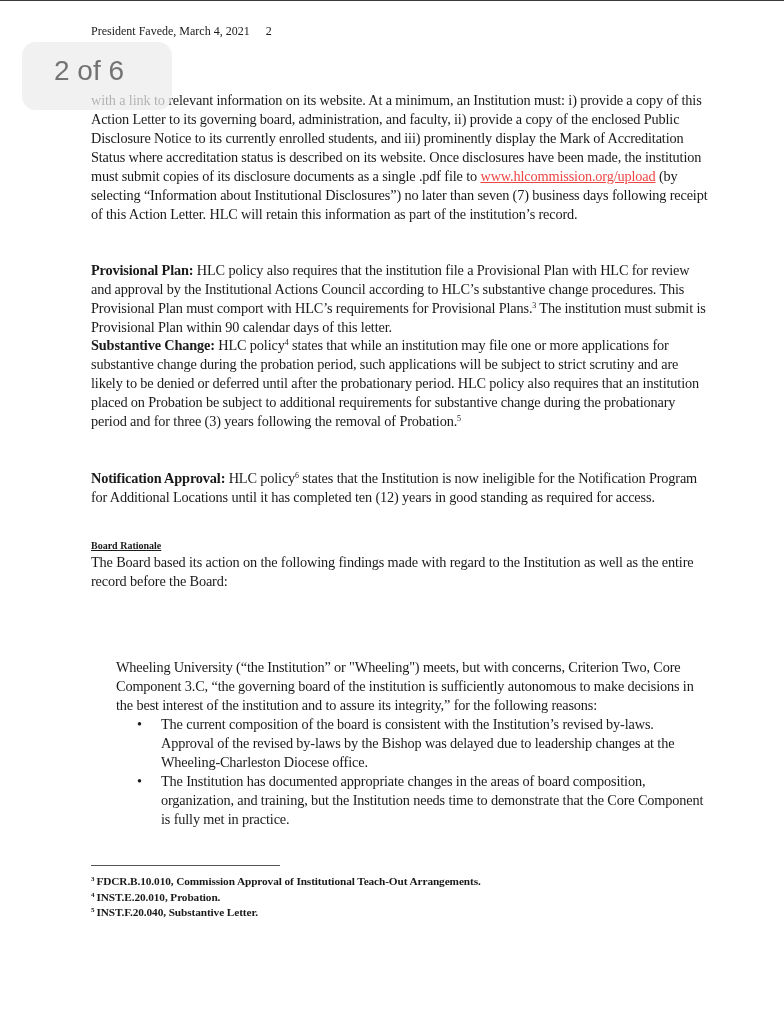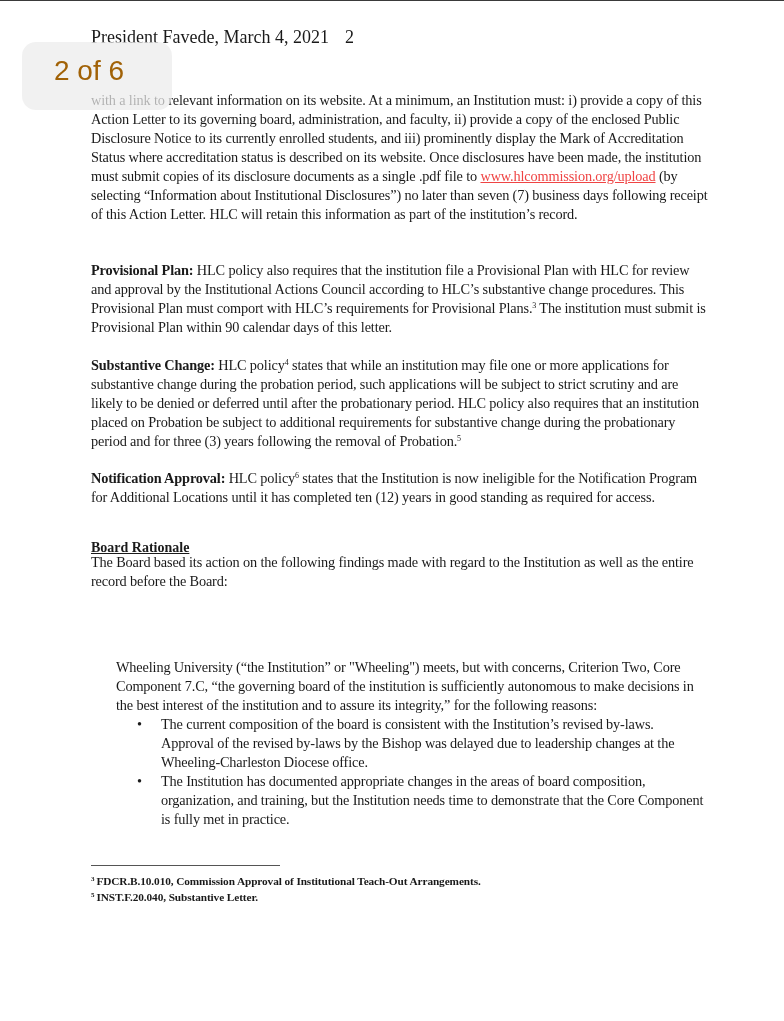--- a/index.html
+++ b/index.html
@@ -17,22 +17,22 @@
     }
     .top-rule {
       position: absolute;
       left: 0; top: 0;
       width: 784px; height: 1px;
       background: #3a3a3a;
     }
     .header {
       position: absolute;
       left: 91px;
-      top: 28px;
-      font-size: 18px;
+      top: 22px;
+      font-size: 12px;
       line-height: 19px;
       white-space: nowrap;
     }
     .header .page-num { margin-left: 16px; }
     .body-text {
       position: absolute;
       left: 91px;
       width: 620px;
       font-size: 14.3px;
       line-height: 19px;
@@ -40,21 +40,21 @@
     }
     .body-text p { margin: 0; }
     .bold-label { font-weight: bold; text-align: center; }
     a.link { color: #ef4444; text-decoration: underline; }
     sup { font-size: 8px; line-height: 0; vertical-align: 5px; }
     .section-heading {
       position: absolute;
       left: 91px;
       top: 540px;
       font-weight: bold;
-      font-size: 14px;
+      font-size: 10px;
       text-decoration: underline;
     }
     .finding-block {
       position: absolute;
       left: 116px;
       top: 658px;
       width: 590px;
       font-size: 14.3px;
       line-height: 19px;
       letter-spacing: -0.15px;
@@ -100,21 +100,21 @@
       background: rgba(235,235,235,0.72);
       z-index: 5;
     }
     .page-indicator-label {
       position: absolute;
       left: 54px;
       top: 56px;
       font-family: "Liberation Sans", "DejaVu Sans", sans-serif;
       font-size: 28px;
       line-height: 30px;
-      color: #a16207;
+      color: #737373;
       z-index: 6;
     }
   </style>
 </head>
 <body>
 
 <div class="top-rule"></div>
 
 <div class="header">
   <span>President Favede, March 4, 2021</span><span class="page-num">2</span>
@@ -124,39 +124,40 @@
 <div class="page-indicator-label">2 of 6</div>
 
 <div class="body-text" style="top:91px;">
   <p><span>with a link to relevant information on its website. At a minimum, an Institution must: i) provide a copy of this Action Letter to its governing board, administration, and faculty, ii) provide a copy of the enclosed Public Disclosure Notice to its currently enrolled students, and iii) prominently display the Mark of Accreditation Status where accreditation status is described on its website. Once disclosures have been made, the institution must submit copies of its disclosure documents as a single .pdf file to </span><a class="link" href="#">www.hlcommission.org/upload</a><span> (by selecting “Information about Institutional Disclosures”) no later than seven (7) business days following receipt of this Action Letter. HLC will retain this information as part of the institution’s record.</span></p>
 </div>
 
 <div class="body-text" style="top:261px;">
   <p><span class="bold-label">Provisional Plan:</span><span> HLC policy also requires that the institution file a Provisional Plan with HLC for review and approval by the Institutional Actions Council according to HLC’s substantive change procedures. This Provisional Plan must comport with HLC’s requirements for Provisional Plans.</span><sup>3</sup><span> The institution must submit is Provisional Plan within 90 calendar days of this letter.</span></p>
 </div>
 
-<div class="body-text" style="top:356px;">
+<div class="body-text" style="top:336px;">
   <p><span class="bold-label">Substantive Change:</span><span> HLC policy</span><sup>4</sup><span> states that while an institution may file one or more applications for substantive change during the probation period, such applications will be subject to strict scrutiny and are likely to be denied or deferred until after the probationary period. HLC policy also requires that an institution placed on Probation be subject to additional requirements for substantive change during the probationary period and for three (3) years following the removal of Probation.</span><sup>5</sup></p>
 </div>
 
 <div class="body-text" style="top:469px;">
   <p><span class="bold-label">Notification Approval:</span><span> HLC policy</span><sup>6</sup><span> states that the Institution is now ineligible for the Notification Program for Additional Locations until it has completed ten (12) years in good standing as required for access.</span></p>
 </div>
 
 <div class="section-heading">Board Rationale</div>
 
 <div class="body-text" style="top:553px;">
   <p>The Board based its action on the following findings made with regard to the Institution as well as the entire record before the Board:</p>
 </div>
 
 <div class="finding-block">
-  <p>Wheeling University (“the Institution” or "Wheeling") meets, but with concerns, Criterion Two, Core Component 7.C, “the governing board of the institution is sufficiently autonomous to make decisions in the best interest of the institution and to assure its integrity,” for the following reasons:</p>
+  <p>Wheeling University (“the Institution” or "Wheeling") meets, but with concerns, Criterion Two, Core Component 3.C, “the governing board of the institution is sufficiently autonomous to make decisions in the best interest of the institution and to assure its integrity,” for the following reasons:</p>
   <ul class="bullets">
     <li><span class="bullet">•</span><span>The current composition of the board is consistent with the Institution’s revised by-laws. Approval of the revised by-laws by the Bishop was delayed due to leadership changes at the Wheeling-Charleston Diocese office.</span></li>
     <li><span class="bullet">•</span><span>The Institution has documented appropriate changes in the areas of board composition, organization, and training, but the Institution needs time to demonstrate that the Core Component is fully met in practice.</span></li>
   </ul>
 </div>
 
 <div class="footnote-rule"></div>
 <div class="footnotes">
   <div><sup>3</sup><span>FDCR.B.10.010, Commission Approval of Institutional Teach-Out Arrangements.</span></div>
+  <div><sup>4</sup><span>INST.E.20.010, Probation.</span></div>
   <div><sup>5</sup><span>INST.F.20.040, Substantive Letter.</span></div>
 </div>
 
 </body></html>

